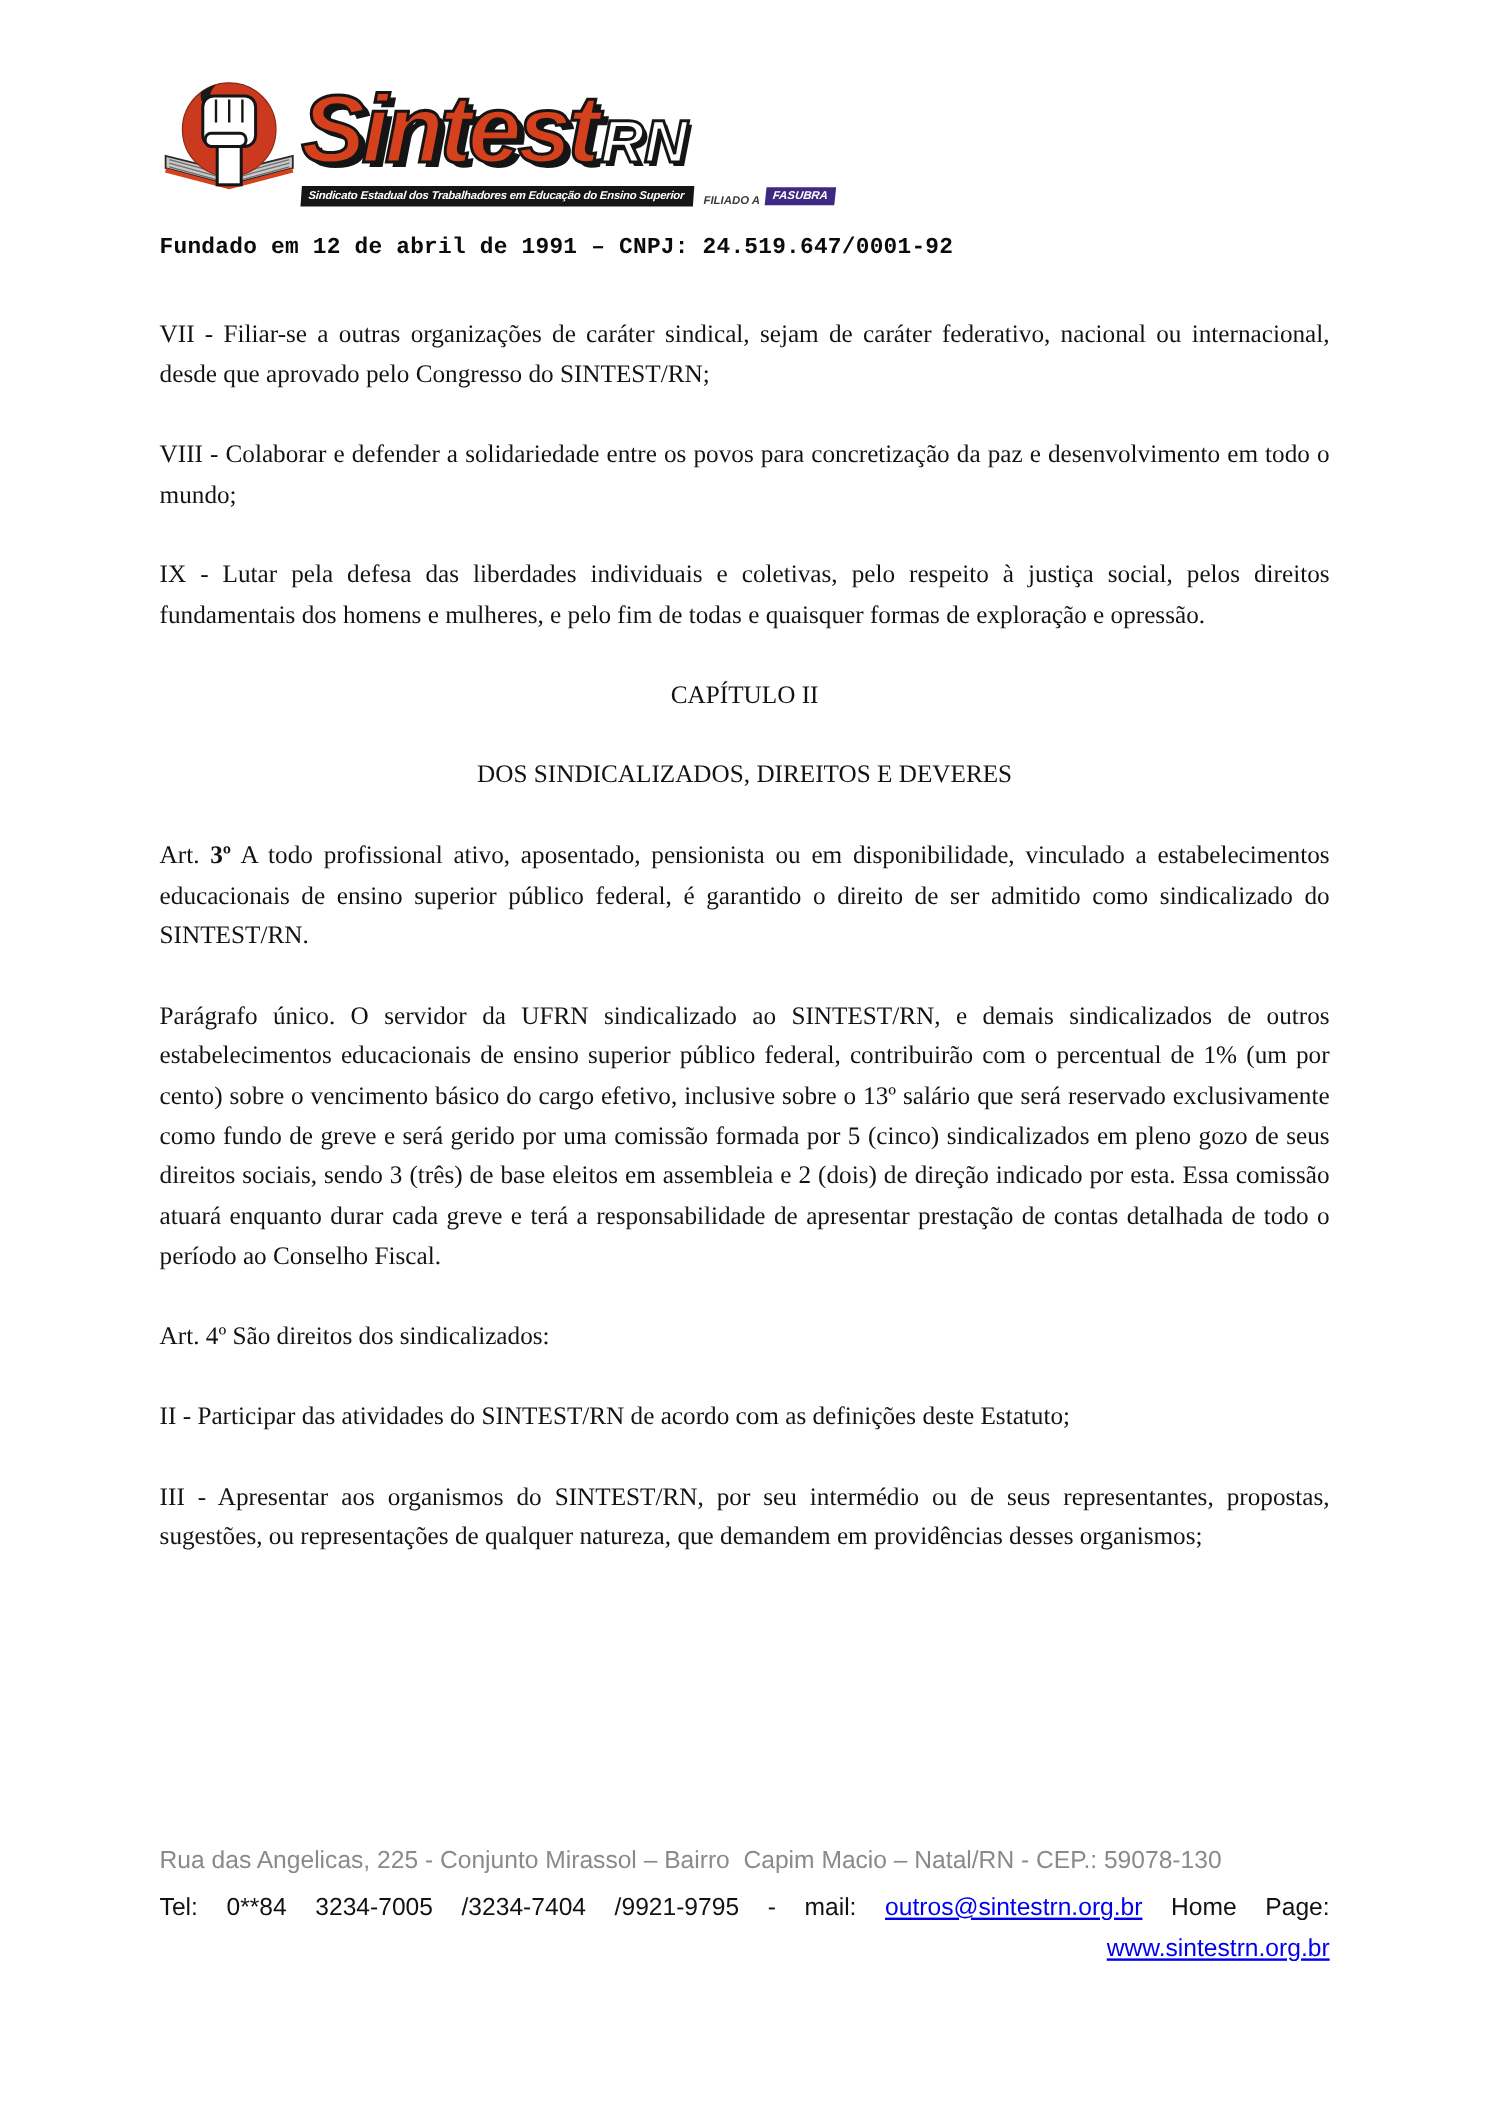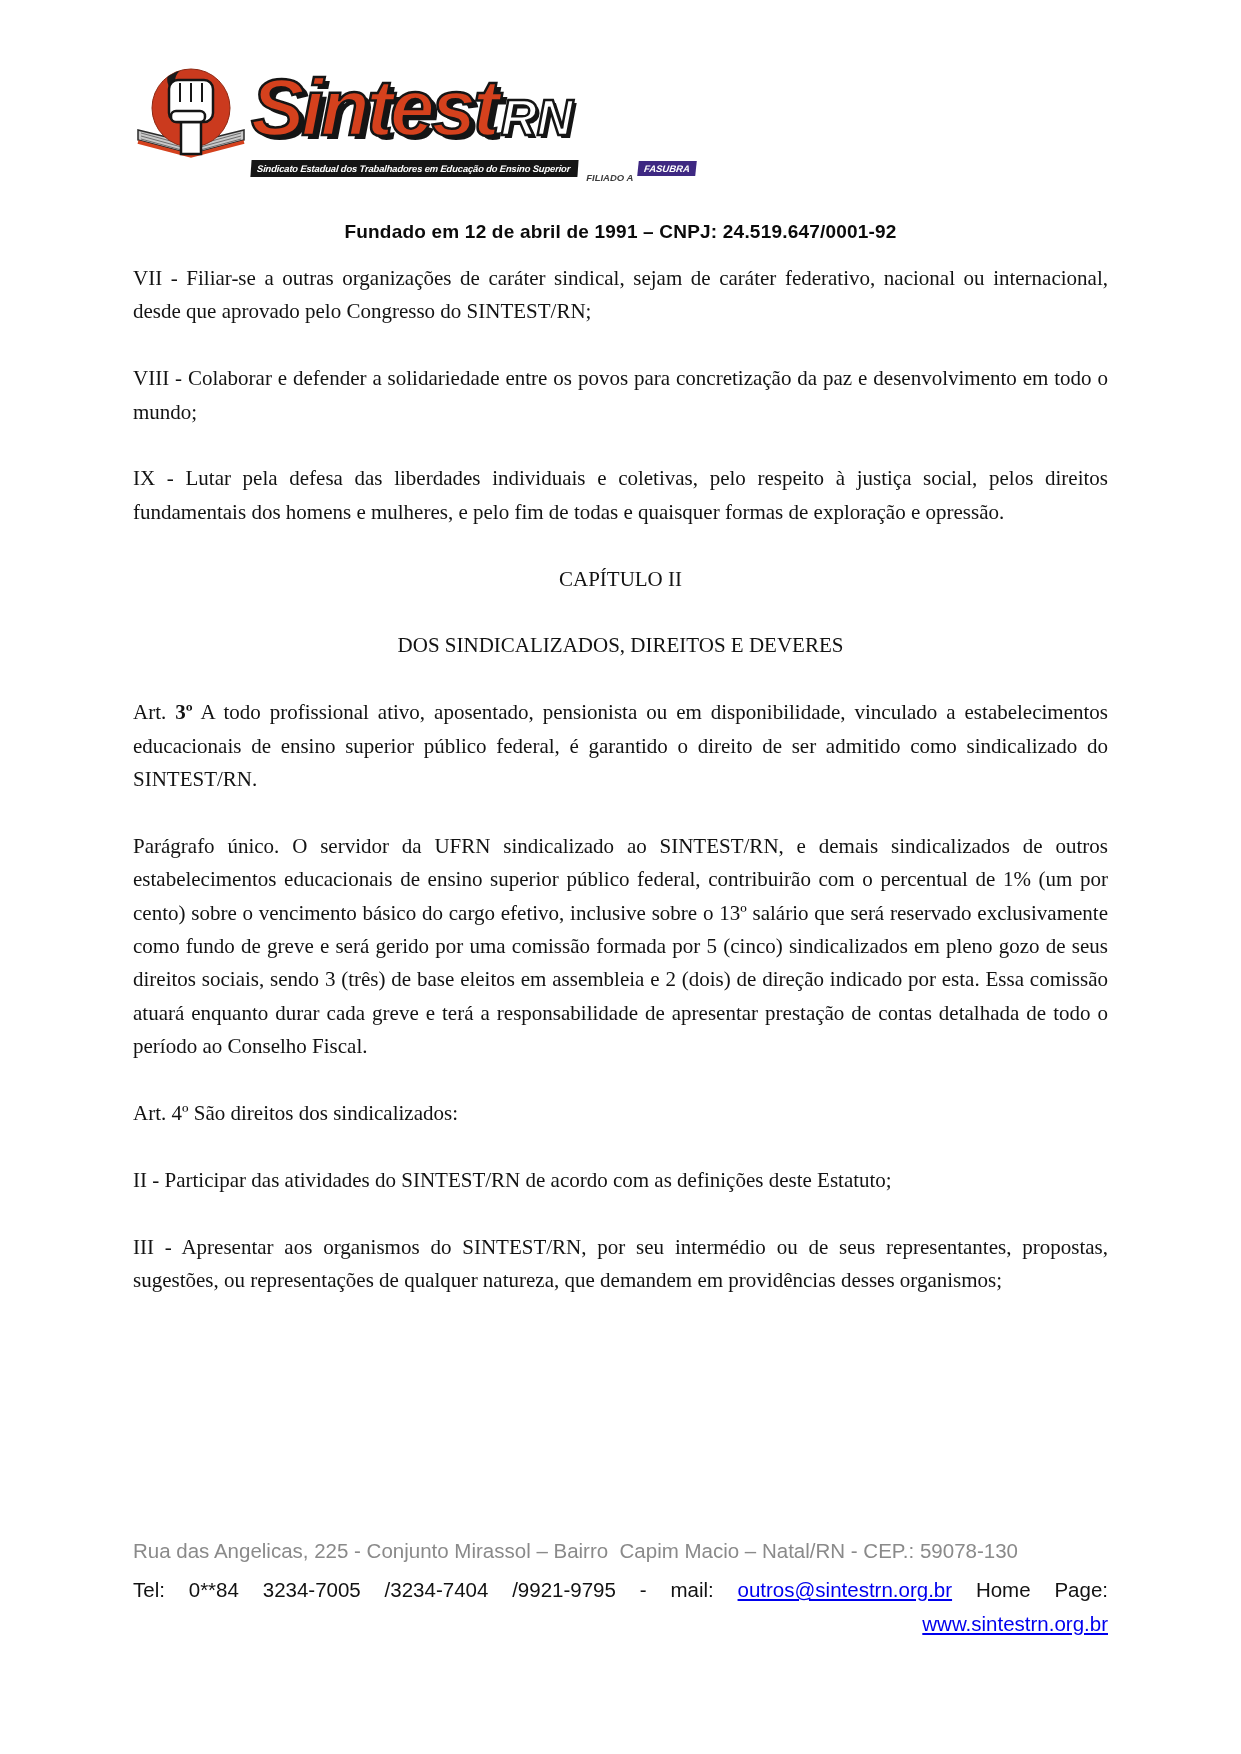--- a/index.html
+++ b/index.html
@@ -47,36 +47,35 @@
     font-style:italic; font-weight:bold;
     font-size:9.5px; letter-spacing:-0.2px;
     padding:3px 8px 3px 6px;
     transform:skewX(-4deg);
     white-space:nowrap;
   }
   .affiliation-label {
     font-family:"Liberation Sans", sans-serif;
     font-style:italic; font-weight:bold;
     font-size:9.5px; color:#3c3c3c;
-    margin:18px 5px 0 8px; white-space:nowrap;
+    margin:8px 5px 0 8px; white-space:nowrap;
   }
   .affiliation-badge {
     background:#3e2882; color:#ffffff;
     font-family:"Liberation Sans", sans-serif;
     font-style:italic; font-weight:bold;
     font-size:9.5px; padding:2px 6px;
     transform:skewX(-6deg);
     white-space:nowrap;
   }
   .founded-line {
-    margin-top:38px;
-    font-family:Liberation Sans, sans-serif;
+    margin-top:22px;
+    font-family:Liberation Mono, monospace;
     font-weight:bold; font-size:19px; color:#0b0b0b;
     letter-spacing:0.2px;
-    text-align:center;
   }
 
   
   .doc-body {
     position:absolute; left:133px; top:262px; width:975px;
     font-family:"Liberation Serif", serif;
     font-size:21px; line-height:33.4px; color:#131313;
   }
   .doc-body p { margin:0 0 33.4px 0; text-align:justify; }
   .doc-body p.centered { text-align:center; }

